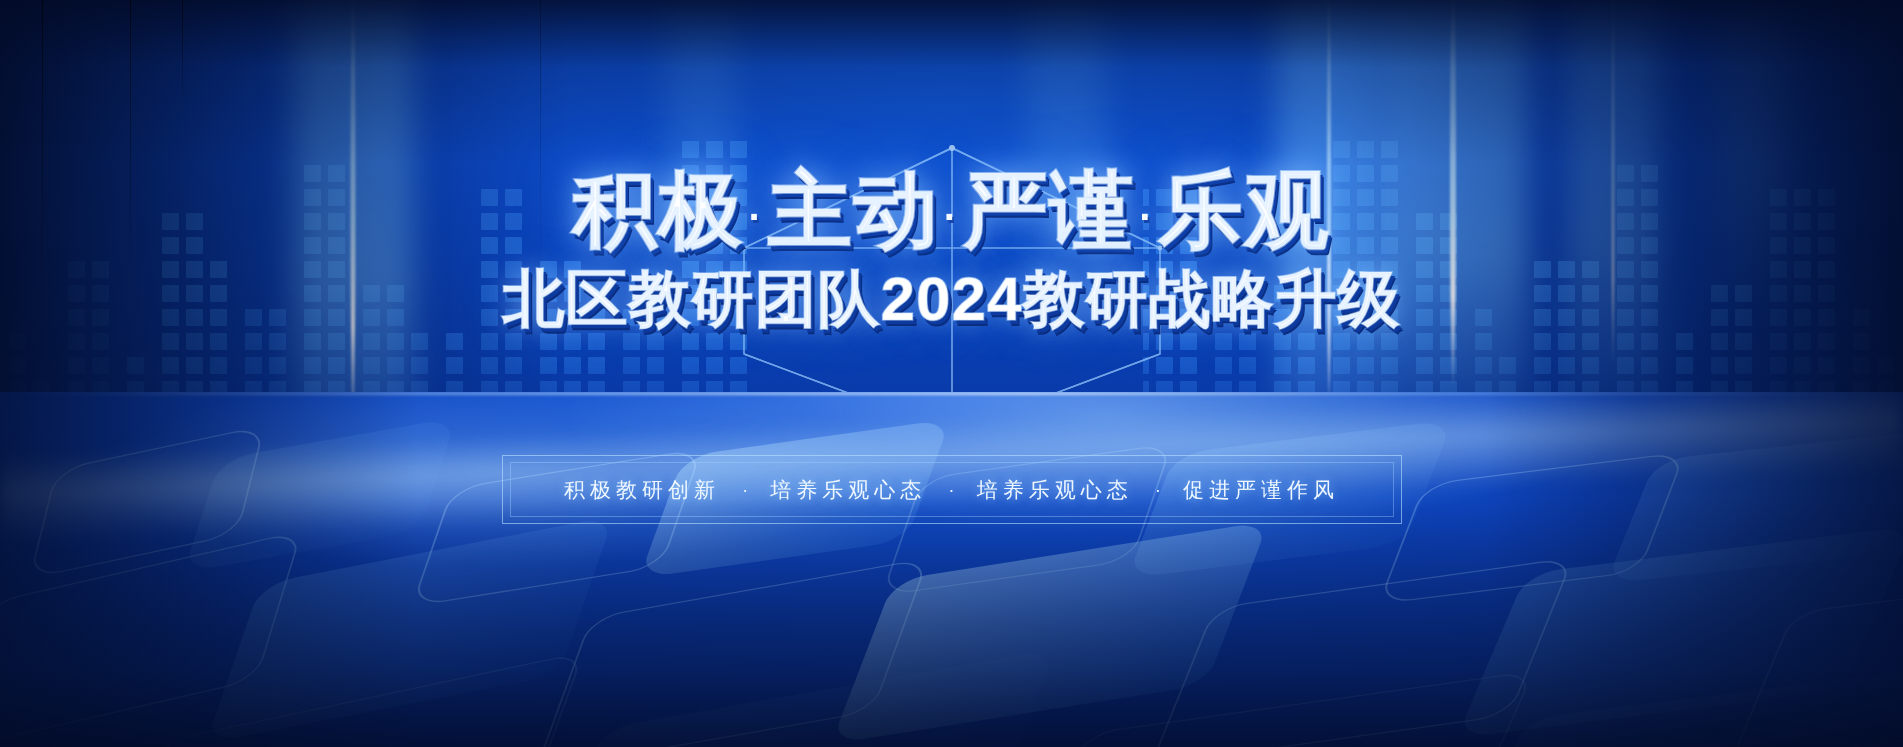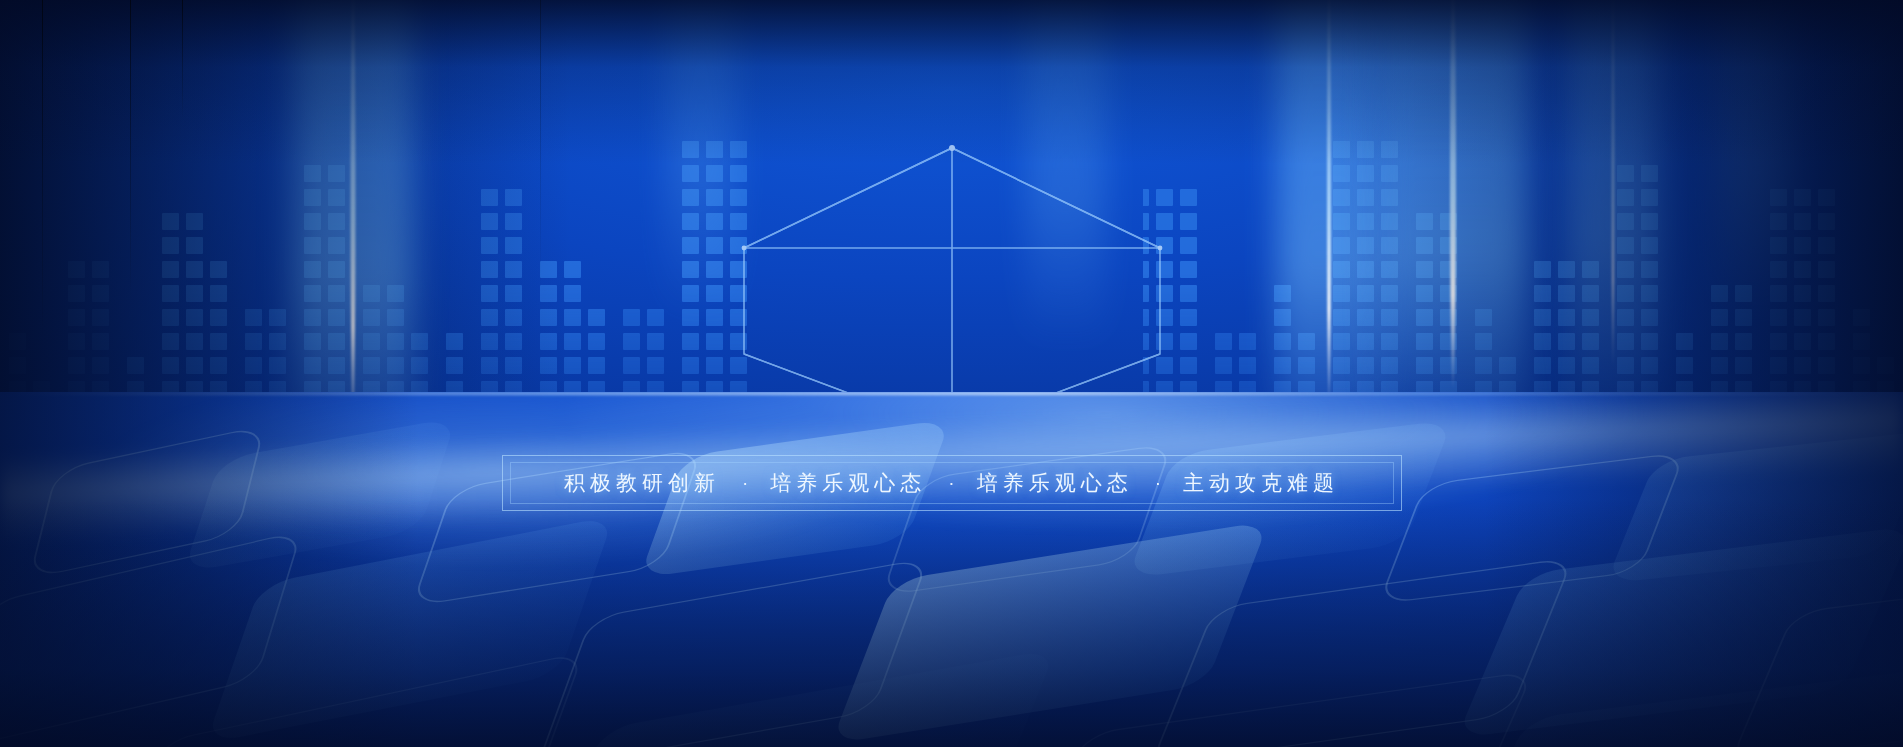--- a/index.html
+++ b/index.html
@@ -178,21 +178,21 @@
       3px 4px 0 #0d3a9e,
       4px 6px 0 #0a2d80,
       0 0 22px rgba(140,195,255,.7),
       0 0 48px rgba(90,165,255,.45);
     -webkit-text-stroke:1.5px rgba(205,230,255,.5);
   }
 
   
   #tagline-wrap{
     position:absolute;left:50%;top:455px;transform:translateX(-50%);
-    width:900px;height:56px;
+    width:900px;height:69px;
   }
   .tframe{position:absolute;border:1px solid rgba(185,225,255,.6);}
   #tframe-outer{left:0;top:0;right:0;bottom:0;}
   #tframe-inner{left:8px;top:7px;right:8px;bottom:7px;border-color:rgba(165,212,255,.38);}
   #tagline{
     position:absolute;inset:0;
     display:flex;align-items:center;justify-content:center;
     gap:22px;
     color:#eef7ff;
     font-size:21px;
@@ -1577,29 +1577,31 @@
         <div class="tile outline" style="left: 1040px; top: 262px; width: 450px; height: 285px; opacity: 0.3; transform: rotate(-8deg) skewX(-32deg) scaleY(0.62);"></div>
         <div class="tile fill" style="left: 1480px; top: 248px; width: 470px; height: 295px; opacity: 0.18; transform: rotate(-7deg) skewX(-32deg) scaleY(0.62);"></div>
       </div>
     <div id="ground-glow"></div>
     <div id="ground-streak"></div>
     <div id="horizon"></div>
     <div id="ground-dark"></div>
   </div>
 
   <div id="content">
+    <div id="headline"><span>积极</span><span class="sep">·</span><span>主动</span><span class="sep">·</span><span>严谨</span><span class="sep">·</span><span>乐观</span></div>
+    <div id="subline">北区教研团队2024教研战略升级</div>
   </div>
 
   <div id="tagline-wrap">
     <div class="tframe" id="tframe-outer"></div>
     <div class="tframe" id="tframe-inner"></div>
     <div id="tagline">
         <span class="seg">积极教研创新</span>
         <span class="dot">·</span>
         <span class="seg">培养乐观心态</span>
         <span class="dot">·</span>
         <span class="seg">培养乐观心态</span>
         <span class="dot">·</span>
-        <span class="seg">主动攻克难题</span>
+        <span class="seg">促进严谨作风</span>
       </div>
   </div>
 
 </div>
 
 </body></html>

